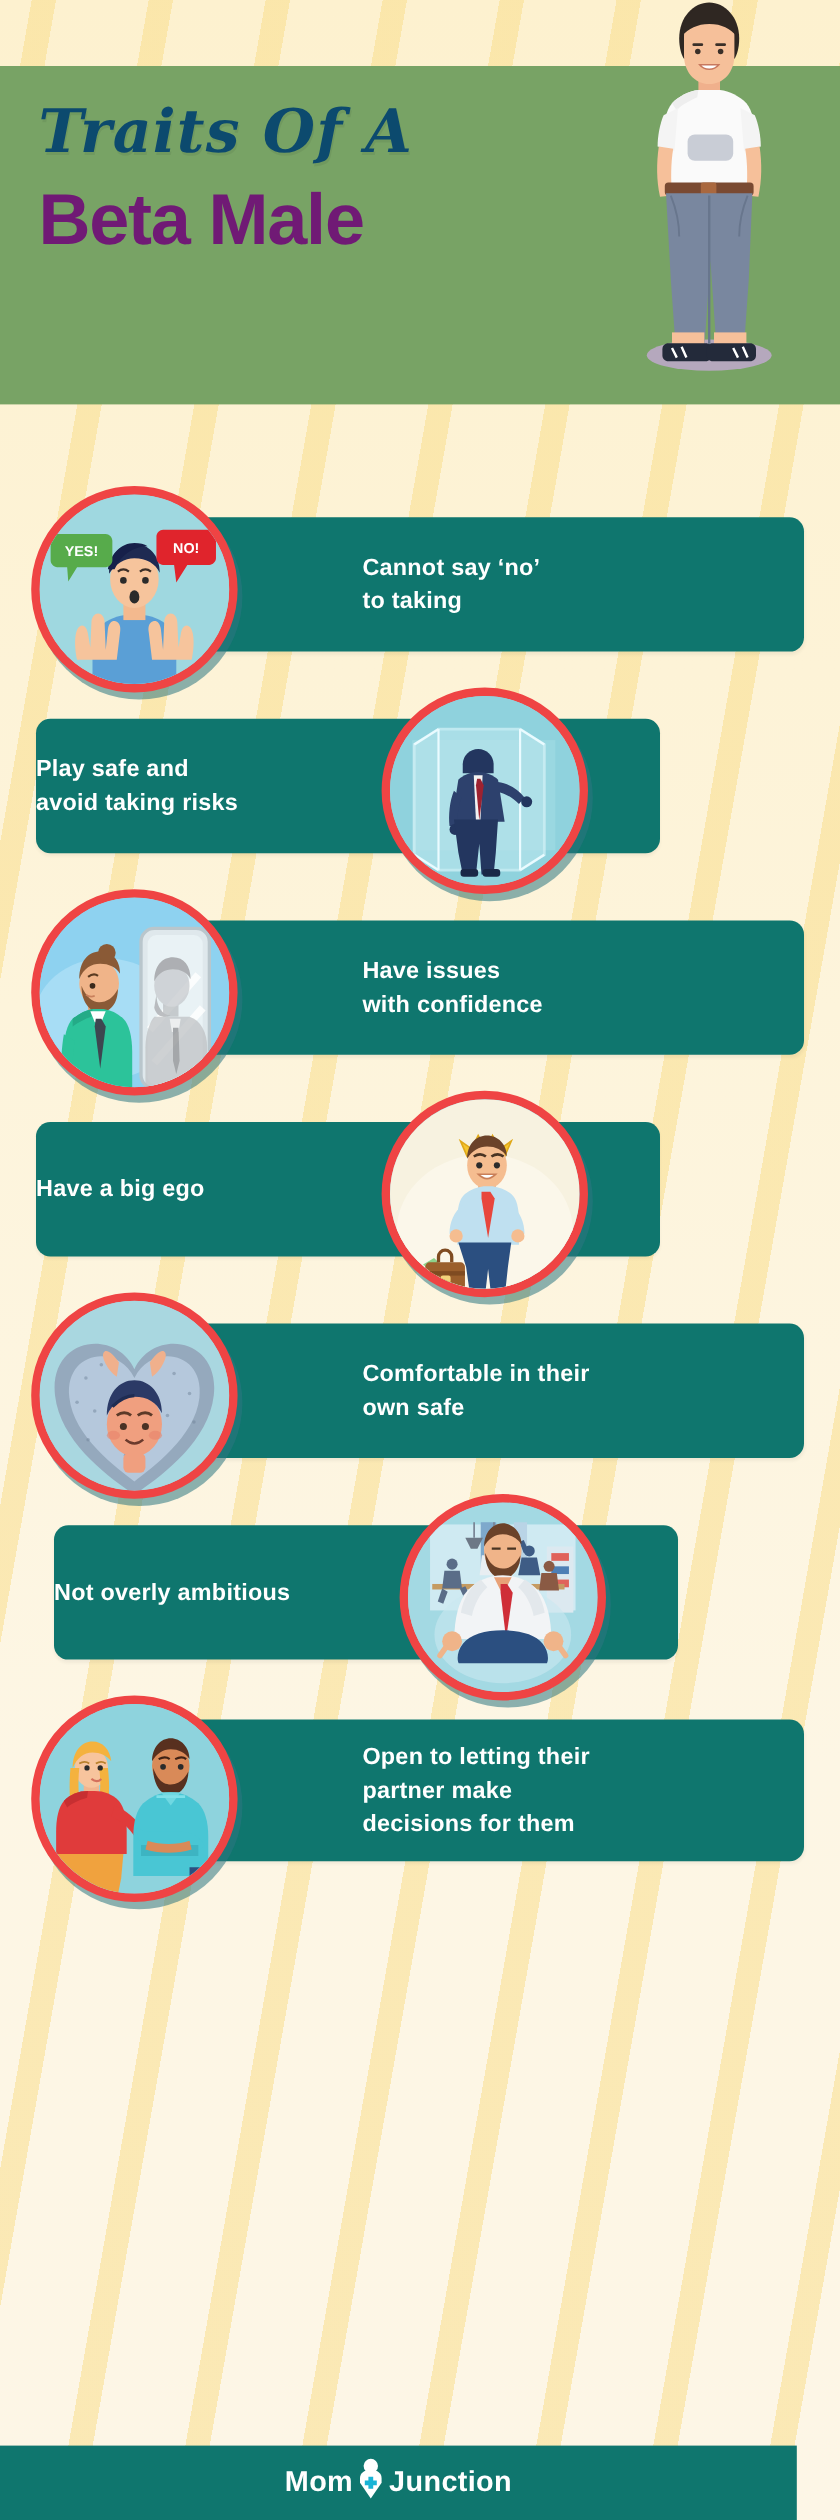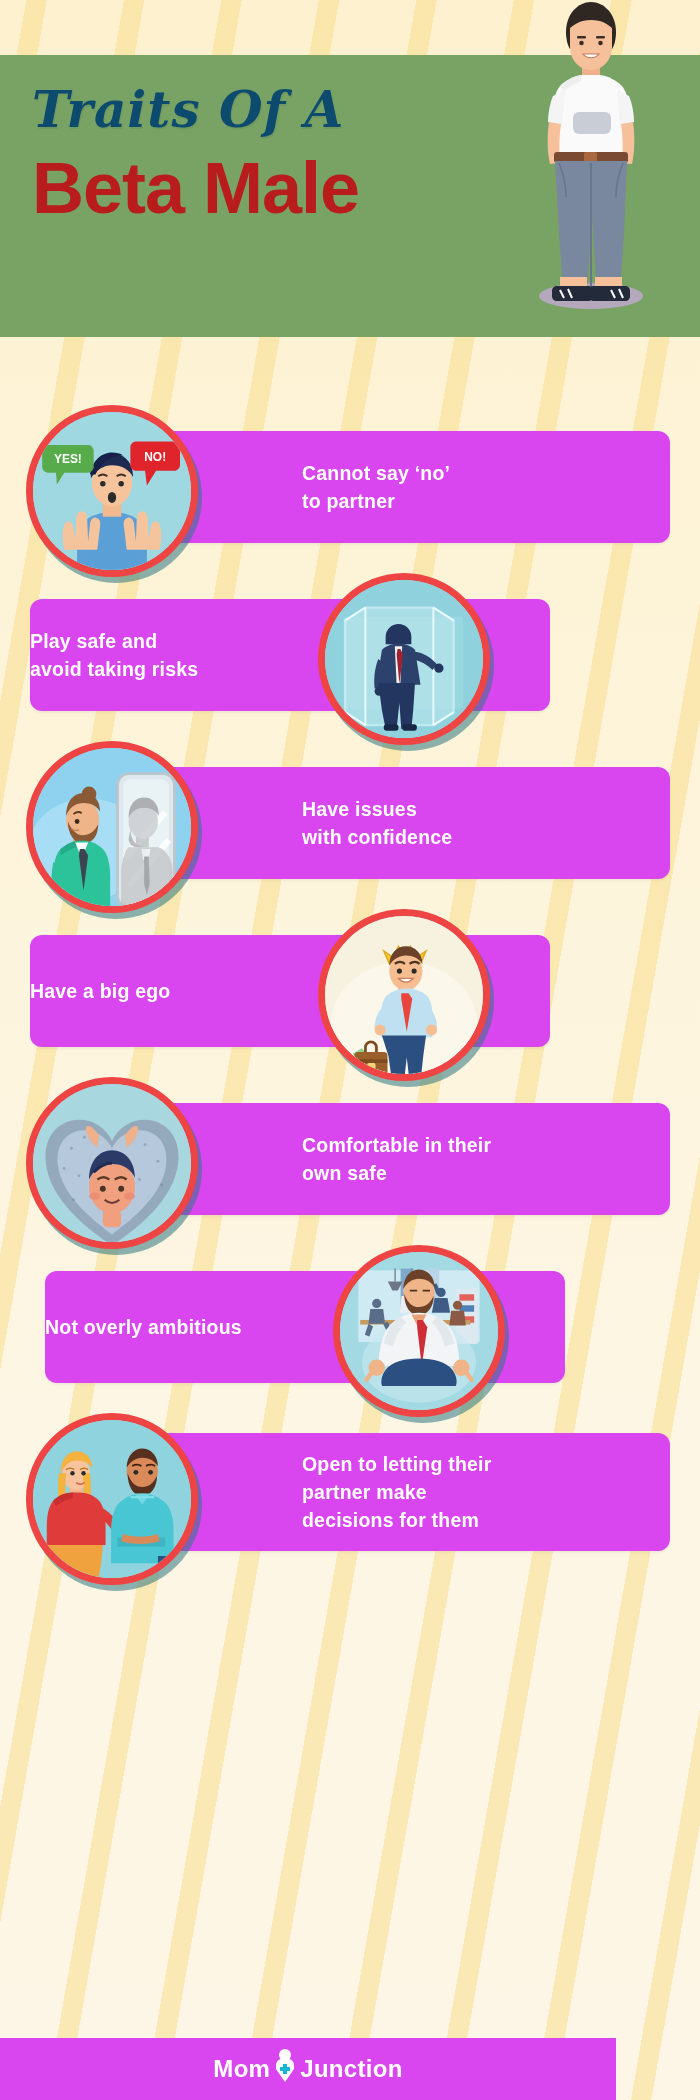--- a/index.html
+++ b/index.html
@@ -53,23 +53,23 @@
     font-weight: 700;
     font-size: 50px;
     line-height: 1.0;
     color: #0c4a6e;
     letter-spacing: 1px;
     text-shadow: 1px 2px 0 rgba(0,0,0,0.06);
   }
   .title-line2 {
     font-family: "Liberation Sans", sans-serif;
     font-weight: 700;
-    font-size: 72px;
+    font-size: 60px;
     line-height: 1.05;
-    color: #b91c1c;
+    color: #701a75;
     margin-top: 16px;
     letter-spacing: -1px;
   }
 
   
   .hero-man {
     position: absolute;
     right: 34px; top: 0px;
     width: 150px; height: 310px;
     z-index: 5;
@@ -78,21 +78,21 @@
   
   .row {
     position: absolute;
     left: 0; width: 700px; height: 170px;
     z-index: 3;
   }
   .bar {
     position: absolute;
     top: 26px;
     height: 112px;
-    background: #d946ef;
+    background: #0f766e;
     border-radius: 12px;
     display: flex;
     align-items: center;
     box-shadow: 0 2px 3px rgba(0,0,0,0.05);
   }
   .row.img-left  .bar { left: 150px;  right: 30px;  width: 520px; padding-left: 152px; }
   .row.img-right .bar { left: 30px;   width: 520px;  padding-right: 180px; }
   .bar-text {
     color: #ffffff;
     font-size: 19.5px;
@@ -112,22 +112,22 @@
     z-index: 6;
   }
   .row.img-left  .circle { left: 26px; }
   .row.img-right .circle { left: 318px; }
   .circle svg { display: block; width: 100%; height: 100%; }
 
   
   .footer {
     position: absolute;
     left: 0; bottom: 0;
-    width: 616px; height: 62px;
-    background: #d946ef;
+    width: 664px; height: 62px;
+    background: #0f766e;
     z-index: 8;
     display: flex;
     align-items: center;
     justify-content: center;
   }
   .brand {
     display: flex; align-items: center;
     color: #ffffff;
     font-size: 24px;
     font-weight: 700;
@@ -192,21 +192,21 @@
       <path d="M78 286h31c3 0 5 2 5 5v5c0 3-2 5-5 5H78c-3 0-5-2-5-5v-5c0-3 2-5 5-5z" fill="#232a3a"></path>
       <path d="M44 290l4 8M52 289l4 9" stroke="#ffffff" stroke-width="2"></path>
       <path d="M95 290l4 8M103 289l4 9" stroke="#ffffff" stroke-width="2"></path>
     </svg>
   </div>
 
   <div class="row img-left" style="top:405px;">
     <div class="bar">
       <div class="bar-text">
         <div>Cannot say ‘no’</div>
-        <div>to partner</div>
+        <div>to taking</div>
       </div>
     </div>
     <div class="circle">
       <svg viewBox="0 0 172 172" xmlns="http://www.w3.org/2000/svg">
         <rect width="172" height="172" fill="#9fd8e0"></rect>
 
         <path d="M48 172v-34c0-17 14-29 38-29s38 12 38 29v34z" fill="#5a9fd6"></path>
 
         <rect x="76" y="96" width="20" height="18" fill="#f3b98e"></rect>
 

